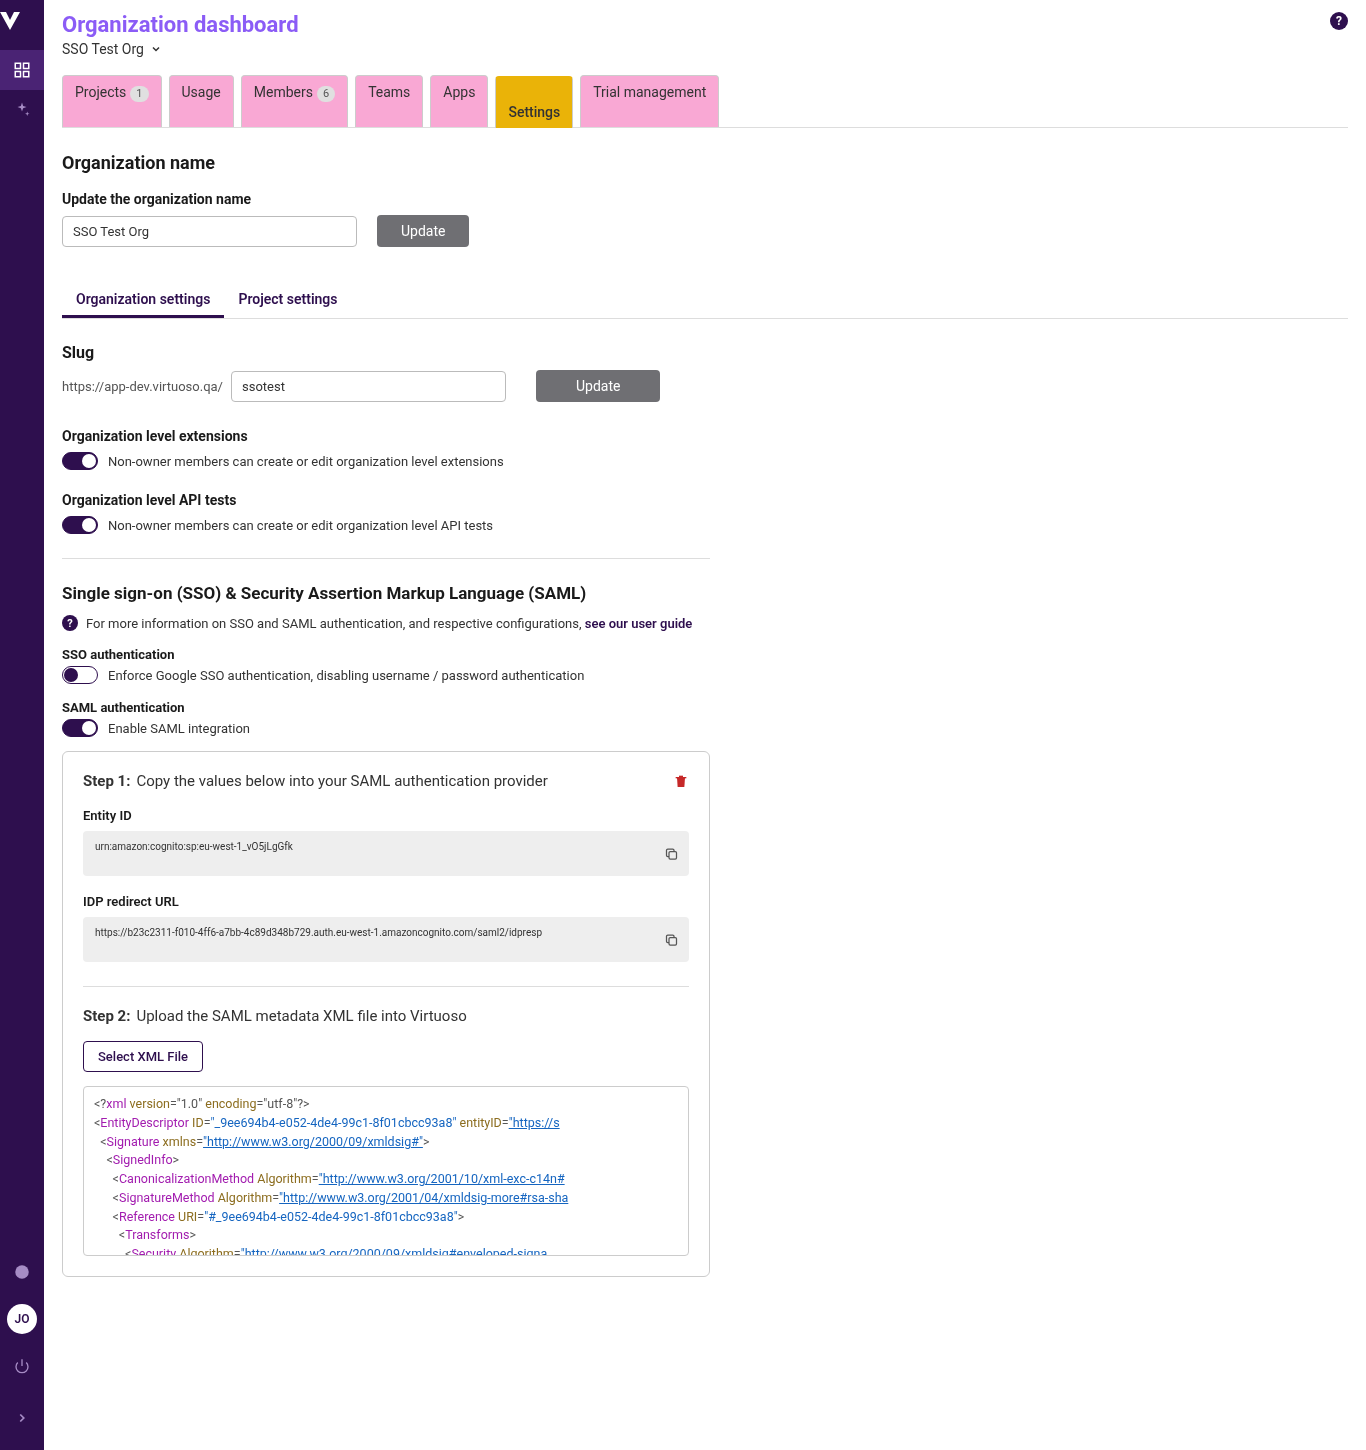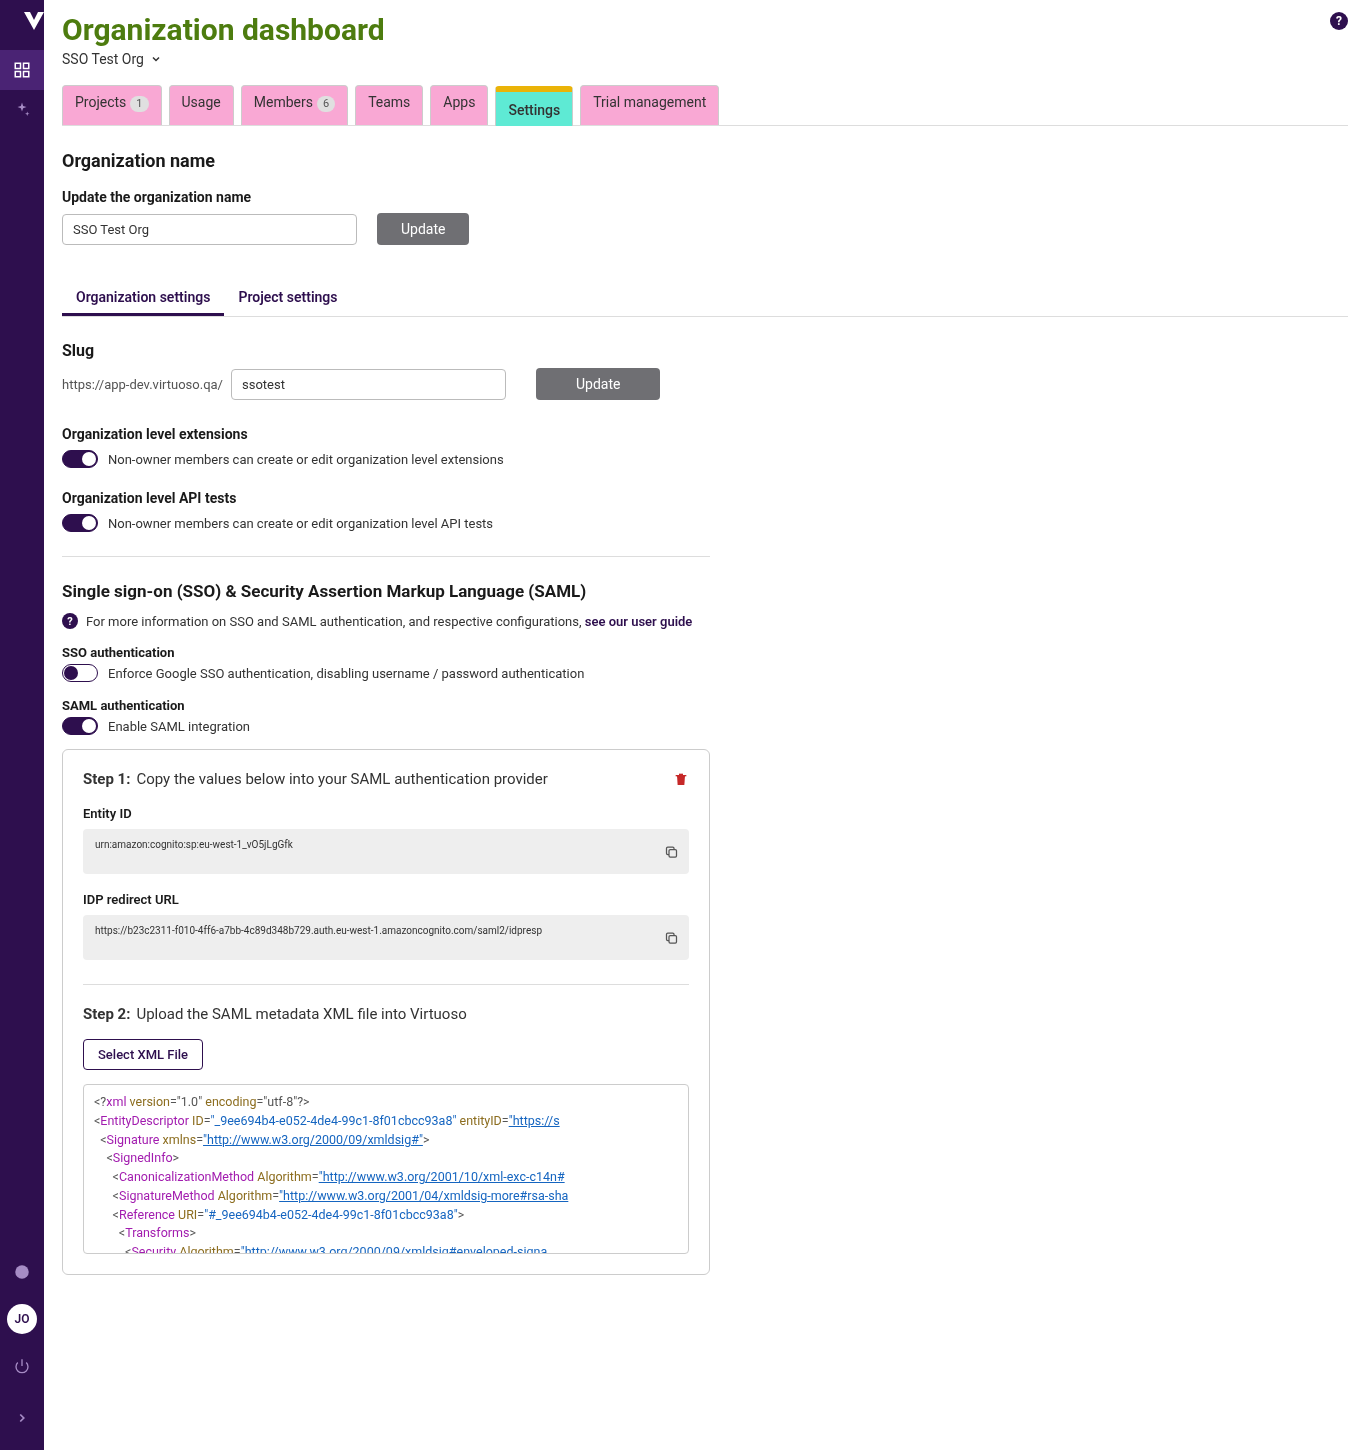--- a/index.html
+++ b/index.html
@@ -1,31 +1,31 @@
 <!DOCTYPE html>
 <html><head>
 <meta charset="utf-8">
 <style>
 *{box-sizing:border-box;margin:0;padding:0;font-family:-apple-system,BlinkMacSystemFont,"Segoe UI",Roboto,Helvetica,Arial,sans-serif}
 body{display:flex;min-height:100vh;background:#fff;color:#333}
-.sidebar{width:44px;background:#2e0f4e;display:flex;flex-direction:column;align-items:flex-end;padding-top:12px;position:fixed;top:0;bottom:0;left:0}
+.sidebar{width:44px;background:#2e0f4e;display:flex;flex-direction:column;align-items:flex-start;padding-top:12px;position:fixed;top:0;bottom:0;left:0}
 .sidebar .logo{color:#fff;font-size:18px;font-weight:bold;margin-bottom:20px}
 .sidebar .nav-item{width:44px;height:40px;display:flex;align-items:center;justify-content:center;color:#a68cc5;cursor:pointer}
 .sidebar .nav-item.active{background:#4a2374;color:#fff}
 .sidebar .spacer{flex:1}
 .sidebar .bottom-items{display:flex;flex-direction:column;align-items:center;gap:12px;padding-bottom:12px}
 .sidebar .avatar{width:30px;height:30px;border-radius:50%;background:#fff;color:#2e0f4e;display:flex;align-items:center;justify-content:center;font-size:12px;font-weight:600}
 .main{margin-left:44px;padding:12px 18px;flex:1;min-width:0}
 .header-row{display:flex;justify-content:space-between;align-items:flex-start}
-.page-title{font-size:30px;font-weight:700;color:#4d7c0f}
+.page-title{font-size:22px;font-weight:700;color:#8b5cf6}
 .org-switcher{display:flex;align-items:center;gap:6px;font-size:14px;color:#333;margin-top:4px;cursor:pointer}
 .help-badge{width:18px;height:18px;border-radius:50%;background:#2e0f4e;color:#fff;display:flex;align-items:center;justify-content:center;font-size:12px;font-weight:700;cursor:pointer}
 .tabs{display:flex;gap:7px;margin-top:18px;border-bottom:1px solid #ddd}
 .tab{padding:8px 12px;border:1px solid #ccc;border-bottom:none;border-radius:4px 4px 0 0;background:#f9a8d4;font-size:14px;color:#333;cursor:pointer;position:relative}
-.tab.active{border-top:6px solid #eab308;padding-top:10px;font-weight:500;top:1px;background:#5eead4}
+.tab.active{border-top:4px solid #eab308;padding-top:24px;font-weight:500;top:1px;background:#eab308}
 .tab .badge{display:inline-block;background:#e0e0e0;color:#555;border-radius:9px;padding:0 6px;font-size:11px;margin-left:4px;line-height:16px}
 h2.section{font-size:18px;font-weight:700;margin-top:24px;color:#1a1a1a}
 .subsection-label{font-size:14px;font-weight:700;margin-top:18px;color:#1a1a1a}
 .field-row{display:flex;align-items:center;gap:20px;margin-top:8px}
 input[type=text]{border:1px solid #bbb;border-radius:4px;padding:7px 10px;font-size:13px;color:#333;background:#fff}
 input.org-name{width:295px}
 .btn{background:#6f6f73;color:#fff;border:none;border-radius:4px;padding:8px 24px;font-size:14px;cursor:pointer}
 .btn.wide{padding:8px 40px}
 .btn-outline{background:#fff;color:#2e0f4e;border:1px solid #2e0f4e;border-radius:4px;padding:7px 14px;font-size:13px;font-weight:500;cursor:pointer}
 .subtabs{display:flex;margin-top:36px;border-bottom:1px solid #ddd}

